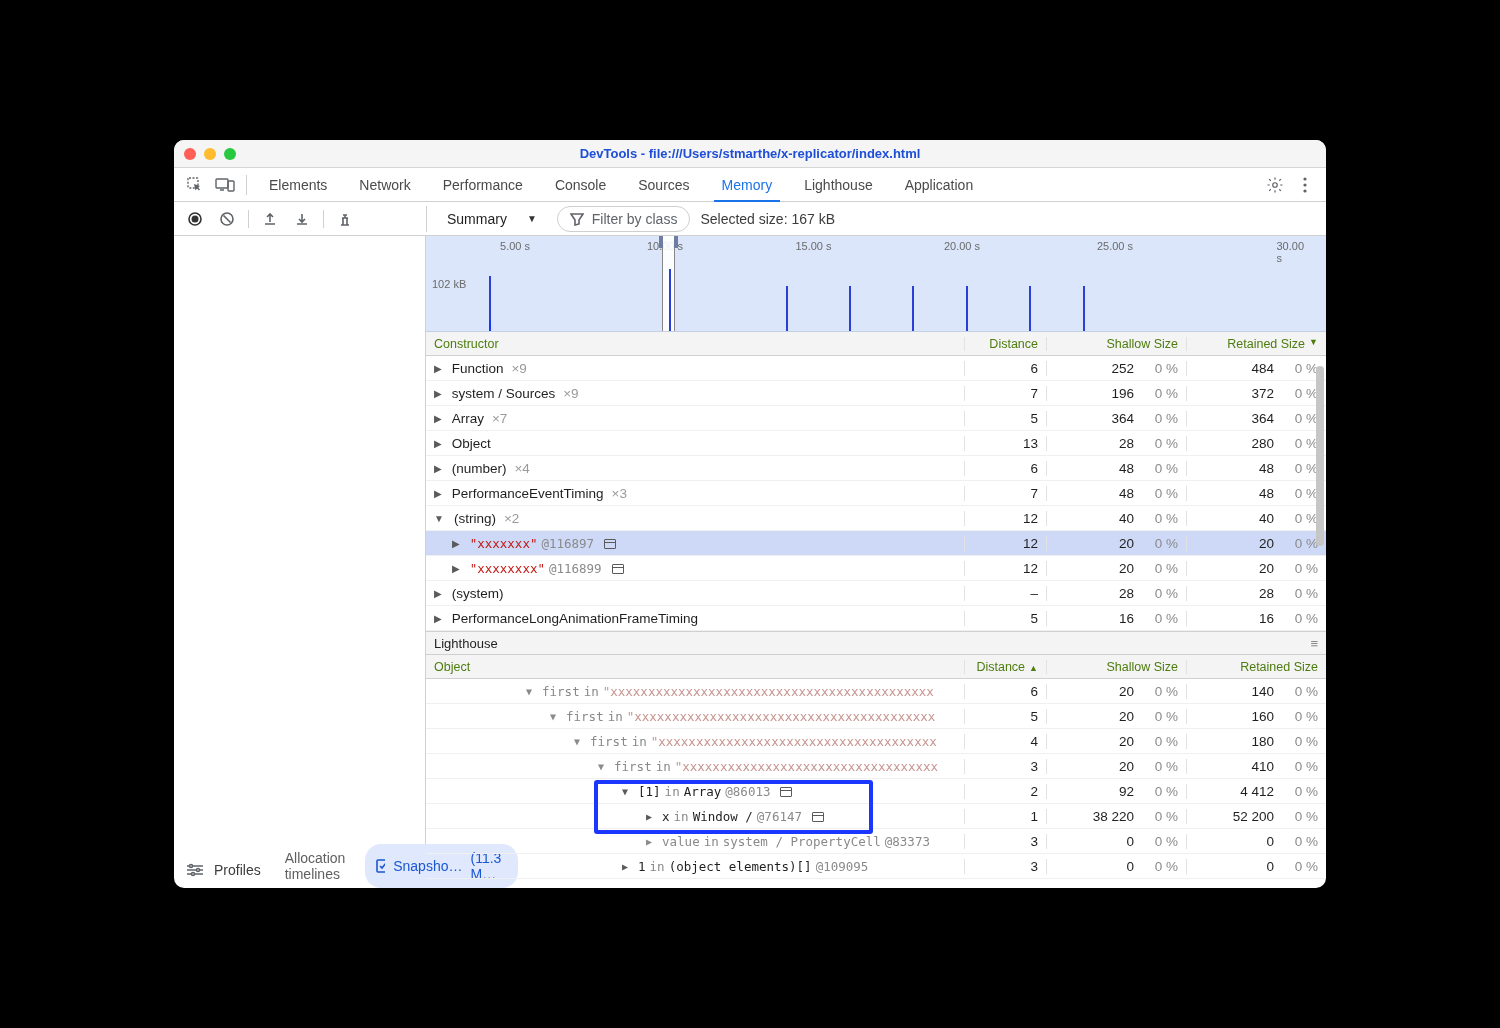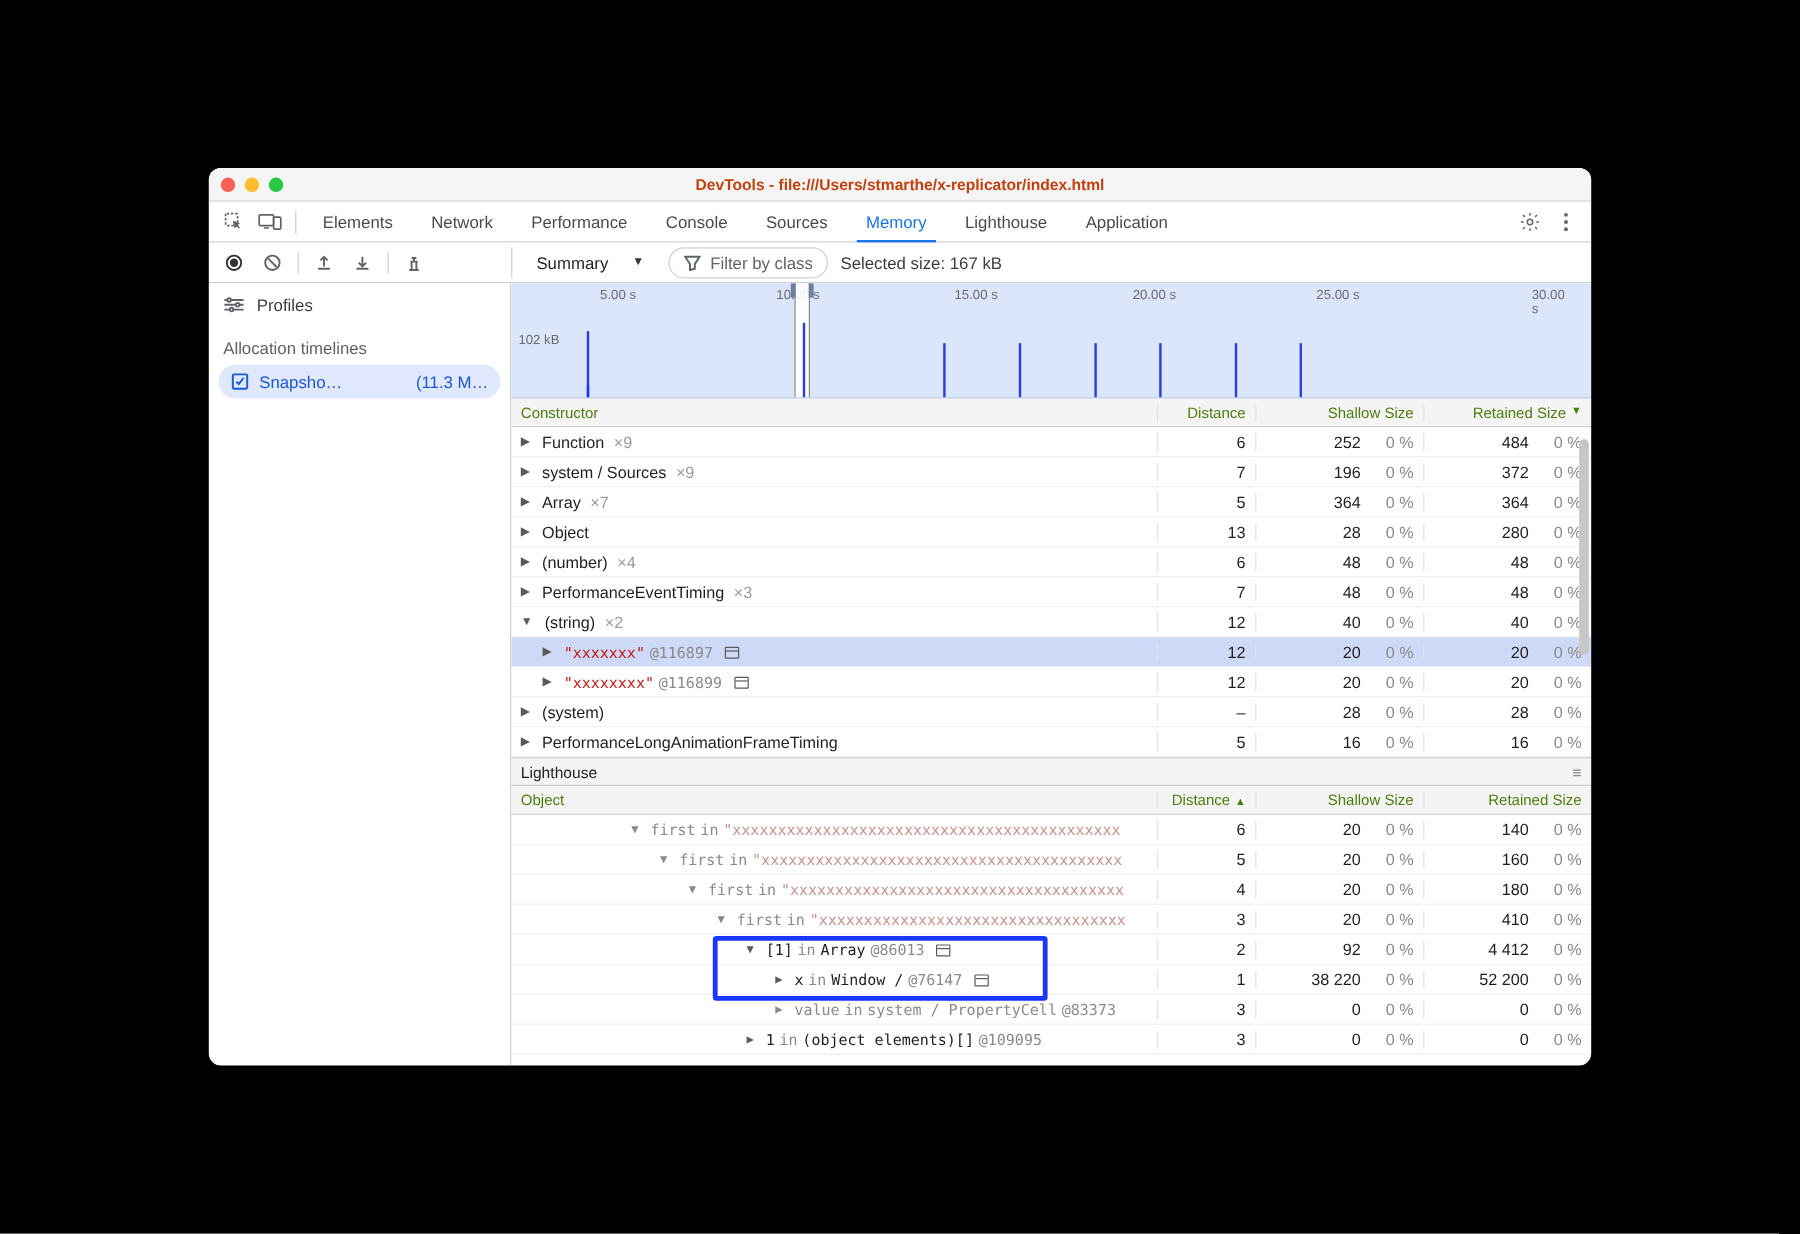--- a/index.html
+++ b/index.html
@@ -28,21 +28,21 @@
     height: 28px;
     background: #f5f5f5;
     border-bottom: 1px solid #d5d5d5;
     display: flex;
     align-items: center;
     position: relative;
   }
   .traffic { display: flex; gap: 8px; margin-left: 10px; }
   .dot { width: 12px; height: 12px; border-radius: 50%; }
   .dot.red { background: #ff5f57; } .dot.yellow { background: #febc2e; } .dot.green { background: #28c840; }
-  .title { position:absolute; left:0; right:0; text-align:center; font-size:13px; font-weight:600; color:#c2410c; pointer-events:none;}
+  .title { position:absolute; left:0; right:0; text-align:center; font-size:13px; font-weight:600; color:#1d4ed8; pointer-events:none;}
   
   .tabbar {
     display:flex; align-items:center; height:34px; border-bottom:1px solid #d0d0d0;
     padding:0 8px; gap:4px; font-size:14px; color:#4a4a4a;
   }
   .tabbar .icon-btn { width:26px; height:26px; display:flex; align-items:center; justify-content:center; color:#5f6368; }
   .tabbar .divider { width:1px; height:20px; background:#d0d0d0; margin:0 4px;}
   .tabbar .tab { padding:8px 14px; cursor:pointer; position:relative;}
   .tabbar .tab.active { color:#1a73e8; }
   .tabbar .tab.active::after { content:""; position:absolute; left:6px; right:6px; bottom:-1px; height:2px; background:#1a73e8;}
@@ -52,21 +52,21 @@
     display:flex; align-items:center; height:34px; border-bottom:1px solid #d0d0d0;
   }
   .left-tools { display:flex; align-items:center; gap:10px; padding:0 10px; width:252px;}
   .left-tools .ibtn { width:22px; height:22px; display:flex; align-items:center; justify-content:center; color:#5f6368;}
   .right-tools { flex:1; display:flex; align-items:center; gap:10px; padding:0 10px; border-left:1px solid #d0d0d0;}
   .summary-btn { display:flex; align-items:center; gap:20px; padding:4px 10px; border-radius:4px; font-size:14px;}
   .filter-pill { display:flex; align-items:center; gap:8px; padding:4px 12px; border:1px solid #cfcfcf; border-radius:16px; font-size:14px; color:#5f6368;}
   .sel-size { font-size:14px; color:#3c3c3c;}
   
   .main { flex:1; display:flex; overflow:hidden;}
-  .sidebar { width:252px; border-right:1px solid #d0d0d0; display:flex; flex-direction:column; font-size:14px;}
+  .sidebar { width:252px; border-right:1px solid #d0d0d0; display:flex; flex-direction:row; font-size:14px;align-items:flex-end;}
   .profiles-hdr { display:flex; align-items:center; gap:10px; padding:10px 12px; color:#3c3c3c;}
   .section-lbl { padding:10px 12px 6px; color:#5f5f5f;}
   .snap-row { display:flex; align-items:center; gap:8px; padding:6px 10px; margin:0 8px; border-radius:16px; background:#dfe8fd; color:#1a57d0;}
   .snap-row .snap-size { margin-left:auto; color:#1a57d0;}
   
   .content { flex:1; display:flex; flex-direction:column; overflow:hidden;}
   .timeline { position:relative; height:96px; background:#dbe6fb; border-bottom:1px solid #c4cfe3;}
   .timeline .ticks { position:absolute; top:0; left:0; right:0; height:20px; font-size:11px; color:#6a6a6a;}
   .timeline .tick { position:absolute; top:4px; transform:translateX(-100%); padding-right:4px;}
   .timeline .yaxis { position:absolute; left:6px; top:42px; font-size:11px; color:#6a6a6a;}

